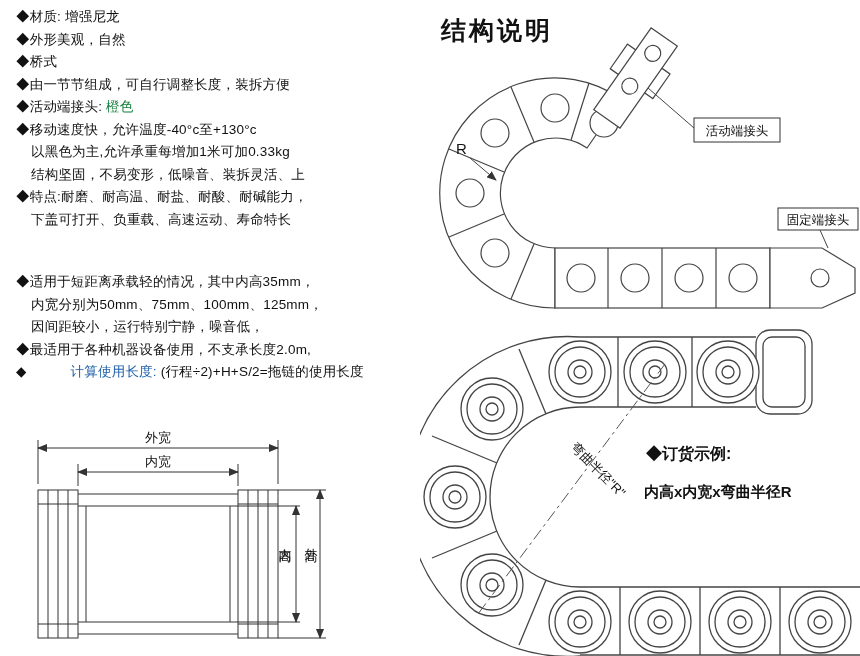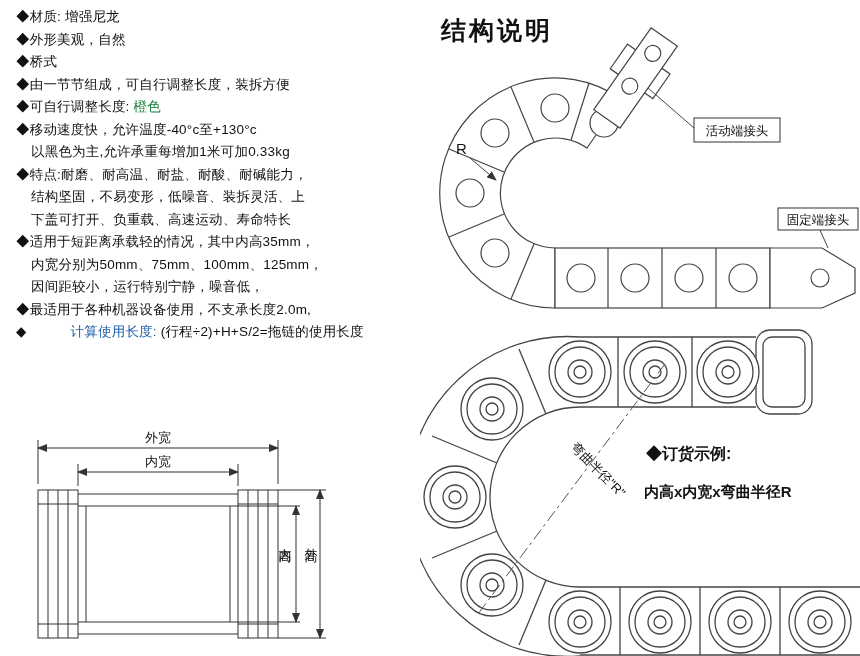--- a/index.html
+++ b/index.html
@@ -2,47 +2,47 @@
 <html><head>
 <meta charset="utf-8">
 <style>
   * { margin:0; padding:0; box-sizing:border-box; }
   html,body { background:#fff; }
   body { font-family:"Liberation Sans", sans-serif; color:#111; }
   .page { position:relative; width:860px; height:656px; background:#fff; overflow:hidden; }
   .abs { position:absolute; }
   .specs { position:absolute; left:16px; top:6px; width:430px; font-size:13.5px; line-height:22.5px; font-weight:500; letter-spacing:.2px; }
   .specs .indent { padding-left:15px; }
-  .specs .gap { }
+  .specs .gap { margin-top:40px; }
   .orange { color:#15803d; }
   .blue { color:#1f5fa8;margin-left:44px; }
   .title { position:absolute; left:441px; top:14px; font-size:25px; font-weight:700; letter-spacing:3px; }
   .order-title { position:absolute; left:646px; top:444px; font-size:16px; font-weight:700; }
   .order-formula { position:absolute; left:644px; top:483px; font-size:15px; font-weight:700; }
   svg { display:block; }
   svg text { font-family:"Liberation Sans", sans-serif; fill:#111; }
   .vtext { writing-mode:vertical-rl; text-orientation:upright; }
 </style>
 </head>
 <body>
 
 <div class="page">
 
   <div class="specs">
     <div class="line">◆材质: 增强尼龙</div>
     <div class="line">◆外形美观，自然</div>
     <div class="line">◆桥式</div>
     <div class="line">◆由一节节组成，可自行调整长度，装拆方便</div>
     <div class="line">
-      <span>◆可自行调整长度: </span><span class="orange">橙色</span>
+      <span>◆活动端接头: </span><span class="orange">橙色</span>
     </div>
     <div class="line">◆移动速度快，允许温度-40°c至+130°c</div>
     <div class="line indent">以黑色为主,允许承重每增加1米可加0.33kg</div>
+    <div class="line indent">结构坚固，不易变形，低噪音、装拆灵活、上</div>
     <div class="line">◆特点:耐磨、耐高温、耐盐、耐酸、耐碱能力，</div>
-    <div class="line indent">结构坚固，不易变形，低噪音、装拆灵活、上</div>
     <div class="line indent">下盖可打开、负重载、高速运动、寿命特长</div>
     <div class="line gap">◆适用于短距离承载轻的情况，其中内高35mm，</div>
     <div class="line indent">内宽分别为50mm、75mm、100mm、125mm，</div>
     <div class="line indent">因间距较小，运行特别宁静，噪音低，</div>
     <div class="line">◆最适用于各种机器设备使用，不支承长度2.0m,</div>
     <div class="line">
       <span>◆</span><span class="blue">计算使用长度:</span><span> (行程÷2)+H+S/2=拖链的使用长度</span>
     </div>
   </div>
 

